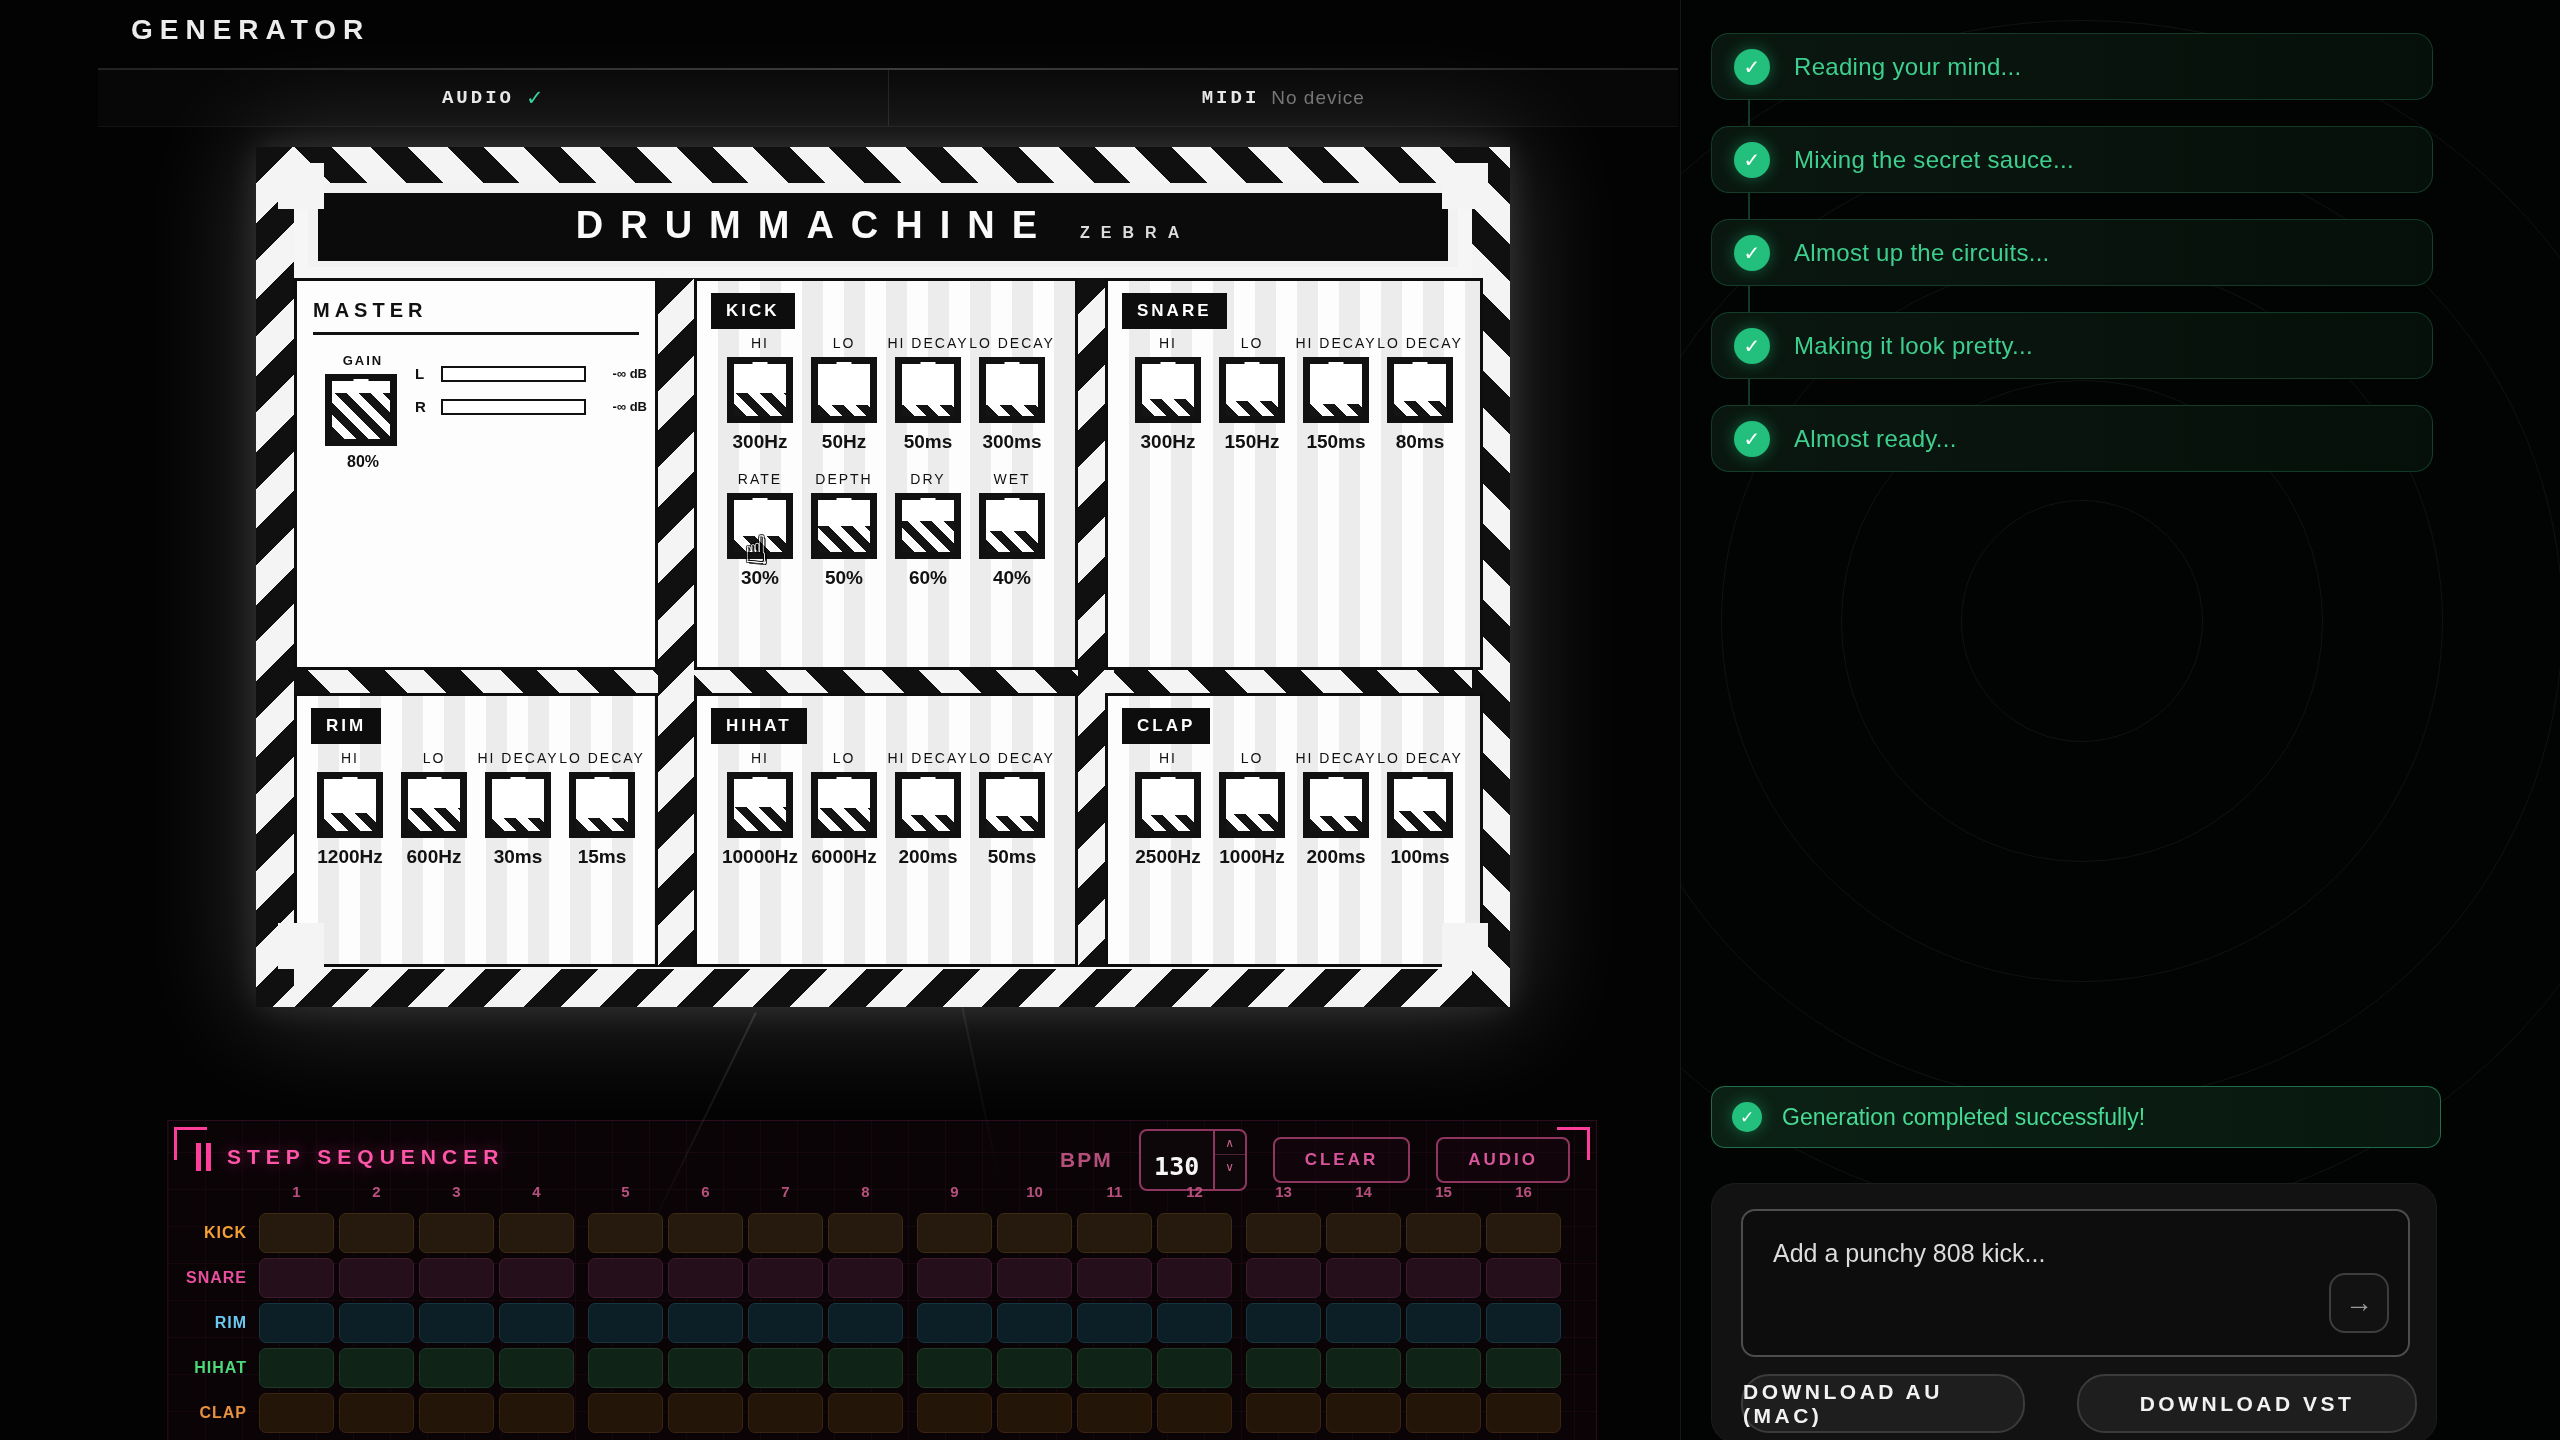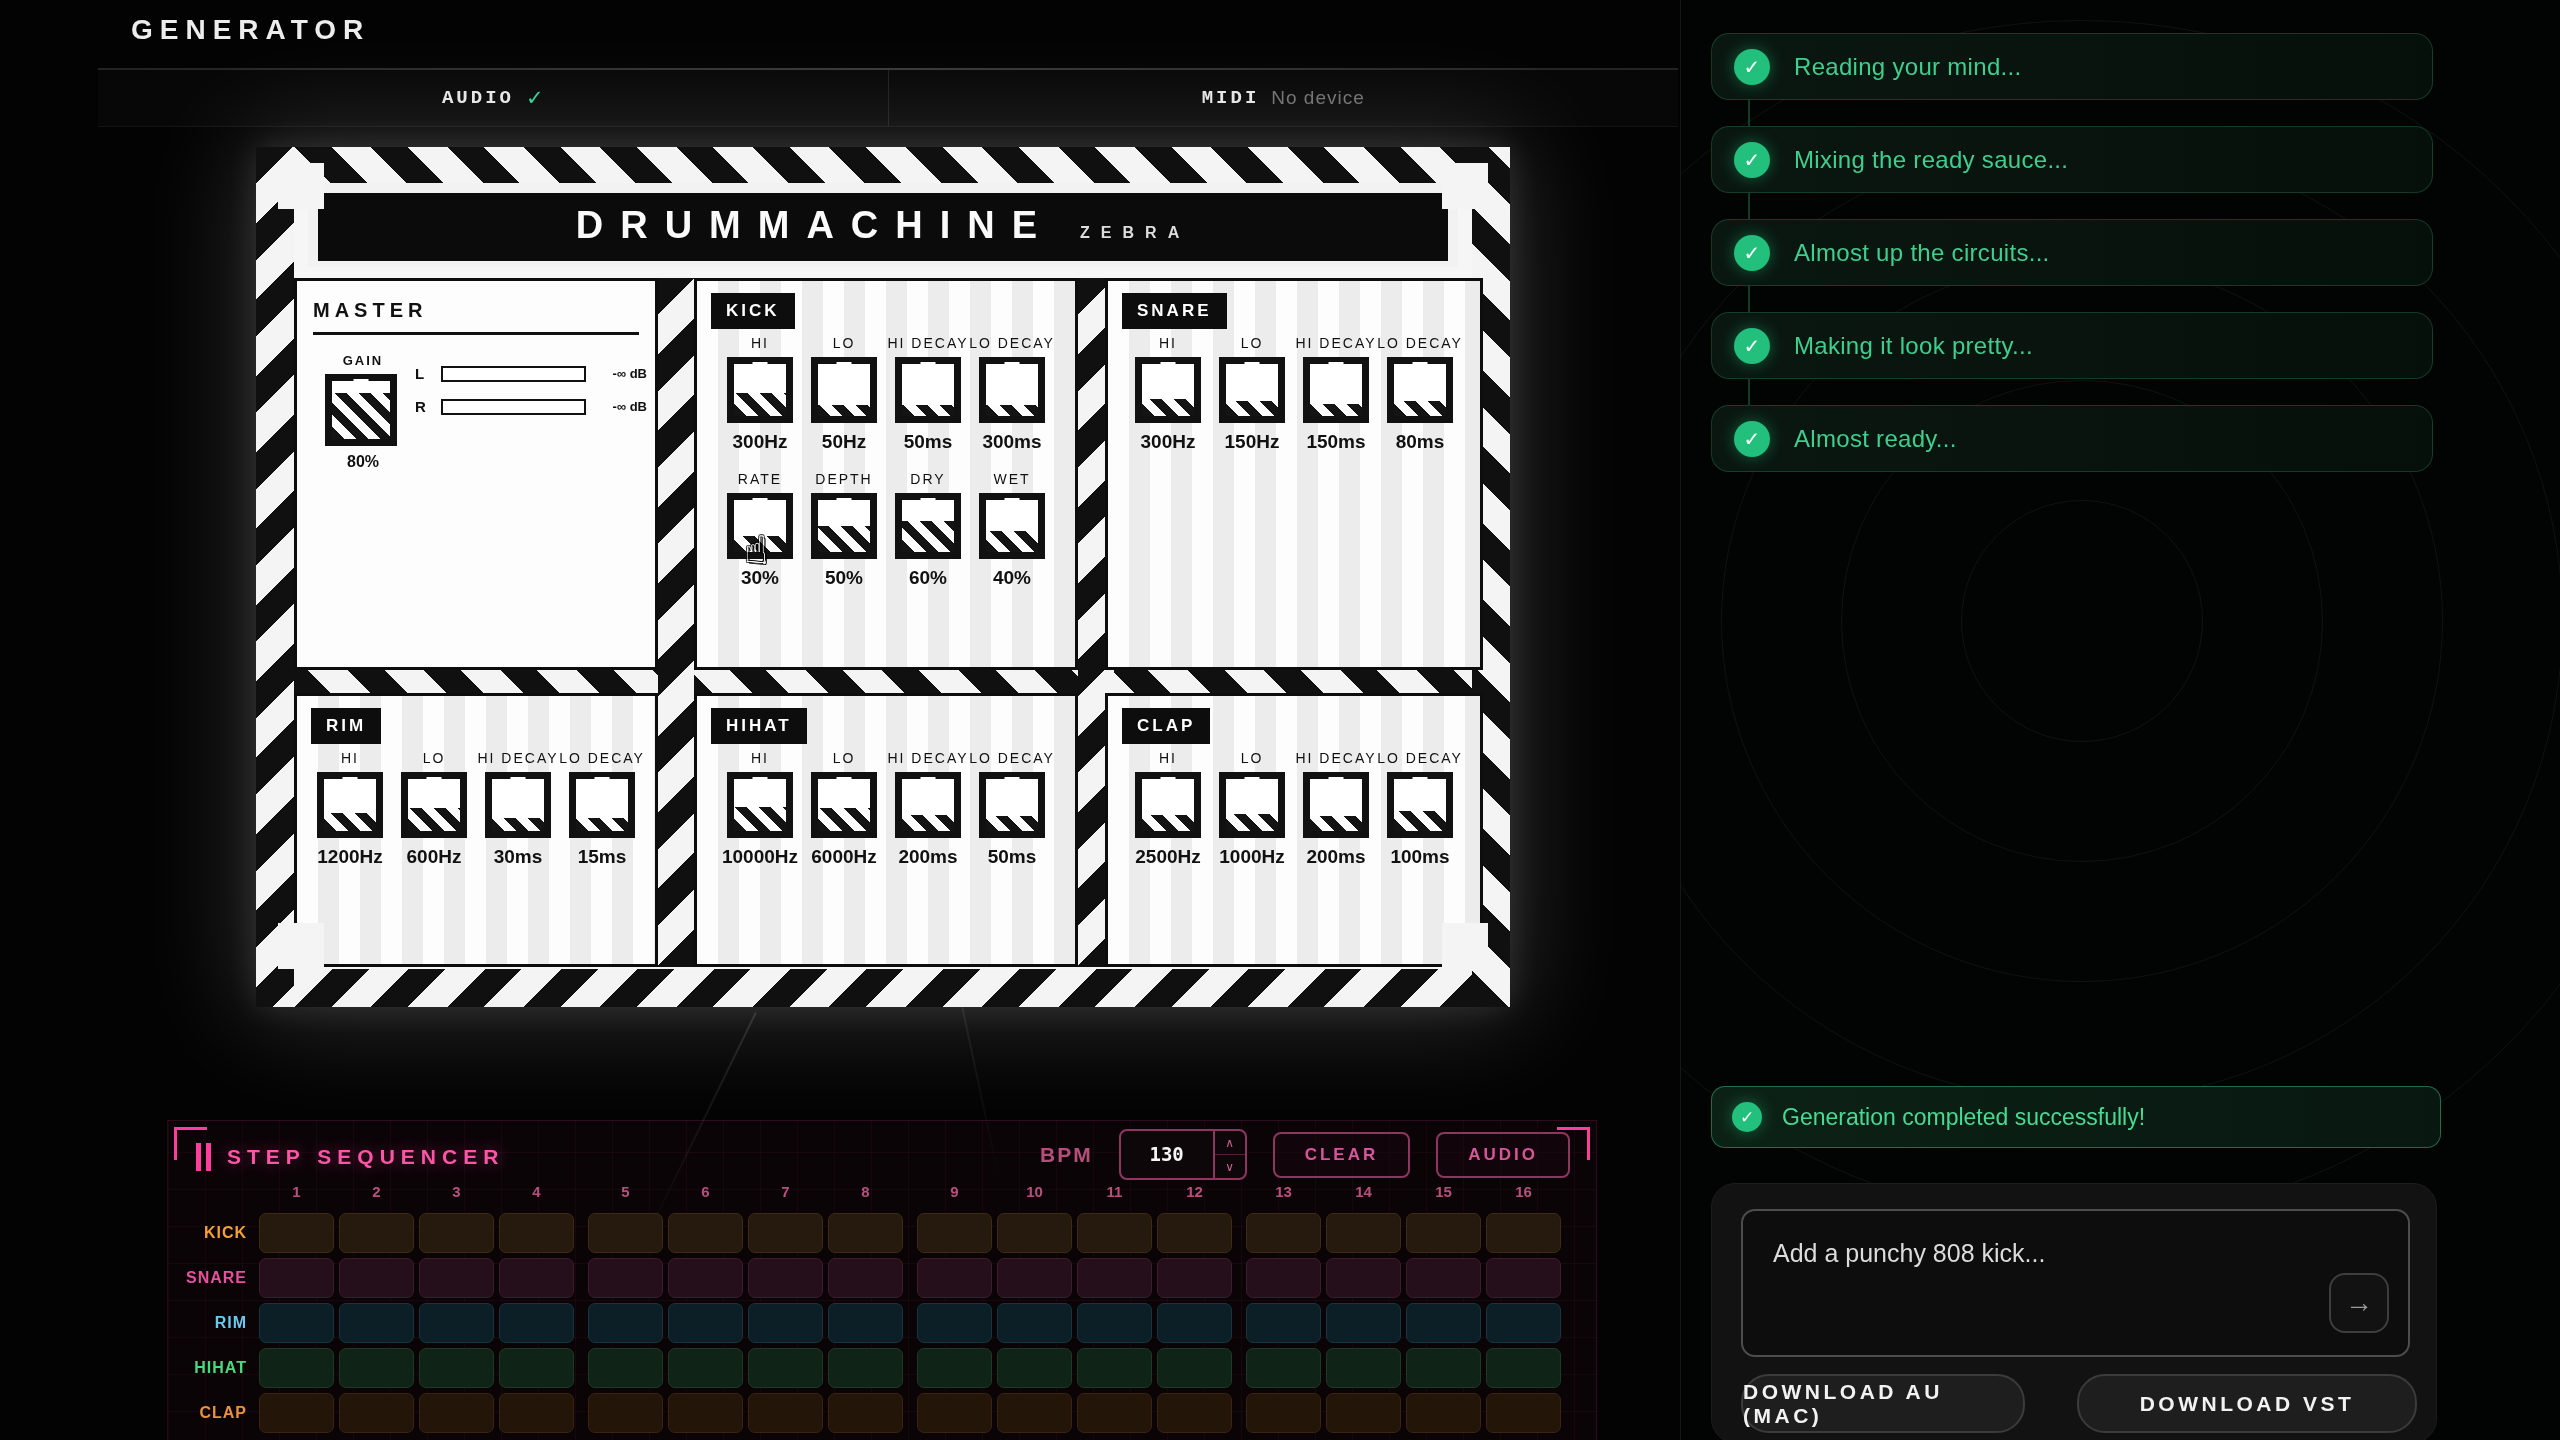--- a/index.html
+++ b/index.html
@@ -79,22 +79,22 @@
   .bracket.tl{left:6px;top:6px;border-left-width:3px;border-top-width:3px;}
   .bracket.tr{right:6px;top:6px;border-right-width:3px;border-top-width:3px;}
   .seq-title-wrap{position:absolute;left:28px;top:22px;display:flex;align-items:center;}
   .seq-bars{display:flex;gap:5px;margin-right:16px;}
   .seq-bars i{display:block;width:5px;height:28px;background:#ff3d9a;}
   .seq-title{font-size:21px;font-weight:800;letter-spacing:6px;color:#ff55a8;
              text-shadow:0 0 16px rgba(255,61,154,.45);}
   .seq-controls{position:absolute;right:26px;top:8px;display:flex;align-items:center;gap:26px;}
   .bpm-label{font-size:21px;font-weight:700;letter-spacing:2px;color:#b44f7c;}
   .bpm-box{display:flex;border:2px solid #8e3560;border-radius:8px;background:#0d070a;overflow:hidden;}
-  .bpm-value{width:92px;height:46px;display:flex;align-items:center;justify-content:center;
-             font-family:"DejaVu Sans Mono",monospace;font-size:19px;font-weight:700;color:#f5f5f5;}
+  .bpm-value{width:72px;height:46px;display:flex;align-items:center;justify-content:center;
+             font-family:"DejaVu Sans Mono",monospace;font-size:25px;font-weight:700;color:#f5f5f5;margin-top:12px;}
   .bpm-stepper{display:flex;flex-direction:column;border-left:2px solid #8e3560;}
   .bpm-step{width:30px;height:23px;display:flex;align-items:center;justify-content:center;
             font-size:12px;color:#c9628f;}
   .bpm-step + .bpm-step{border-top:1px solid #53203a;}
   .seq-btn{height:46px;padding:0 30px;display:flex;align-items:center;justify-content:center;
            border:2px solid #8e3560;border-radius:8px;background:rgba(30,10,20,.35);
            color:#d9559b;font-size:17px;font-weight:800;letter-spacing:3px;box-sizing:border-box;}
   .seq-steps{position:absolute;left:0;top:62px;display:flex;align-items:center;}
   .seq-rows{position:absolute;left:0;top:92px;}
   .seq-row{display:flex;align-items:center;margin-bottom:5px;height:40px;}
@@ -637,21 +637,21 @@
     <div class="bg-ring" style="left:-200px;top:20px;width:1200px;height:1200px;"></div>
 
     <div class="status-list" id="status-list">
         <div class="status-card">
           <span class="check-circle">✓</span>
           <span class="status-text">Reading your mind...</span>
         </div>
         <div class="status-connector"></div>
         <div class="status-card">
           <span class="check-circle">✓</span>
-          <span class="status-text">Mixing the ready sauce...</span>
+          <span class="status-text">Mixing the secret sauce...</span>
         </div>
         <div class="status-connector"></div>
         <div class="status-card">
           <span class="check-circle">✓</span>
           <span class="status-text">Almost up the circuits...</span>
         </div>
         <div class="status-connector"></div>
         <div class="status-card">
           <span class="check-circle">✓</span>
           <span class="status-text">Making it look pretty...</span>

